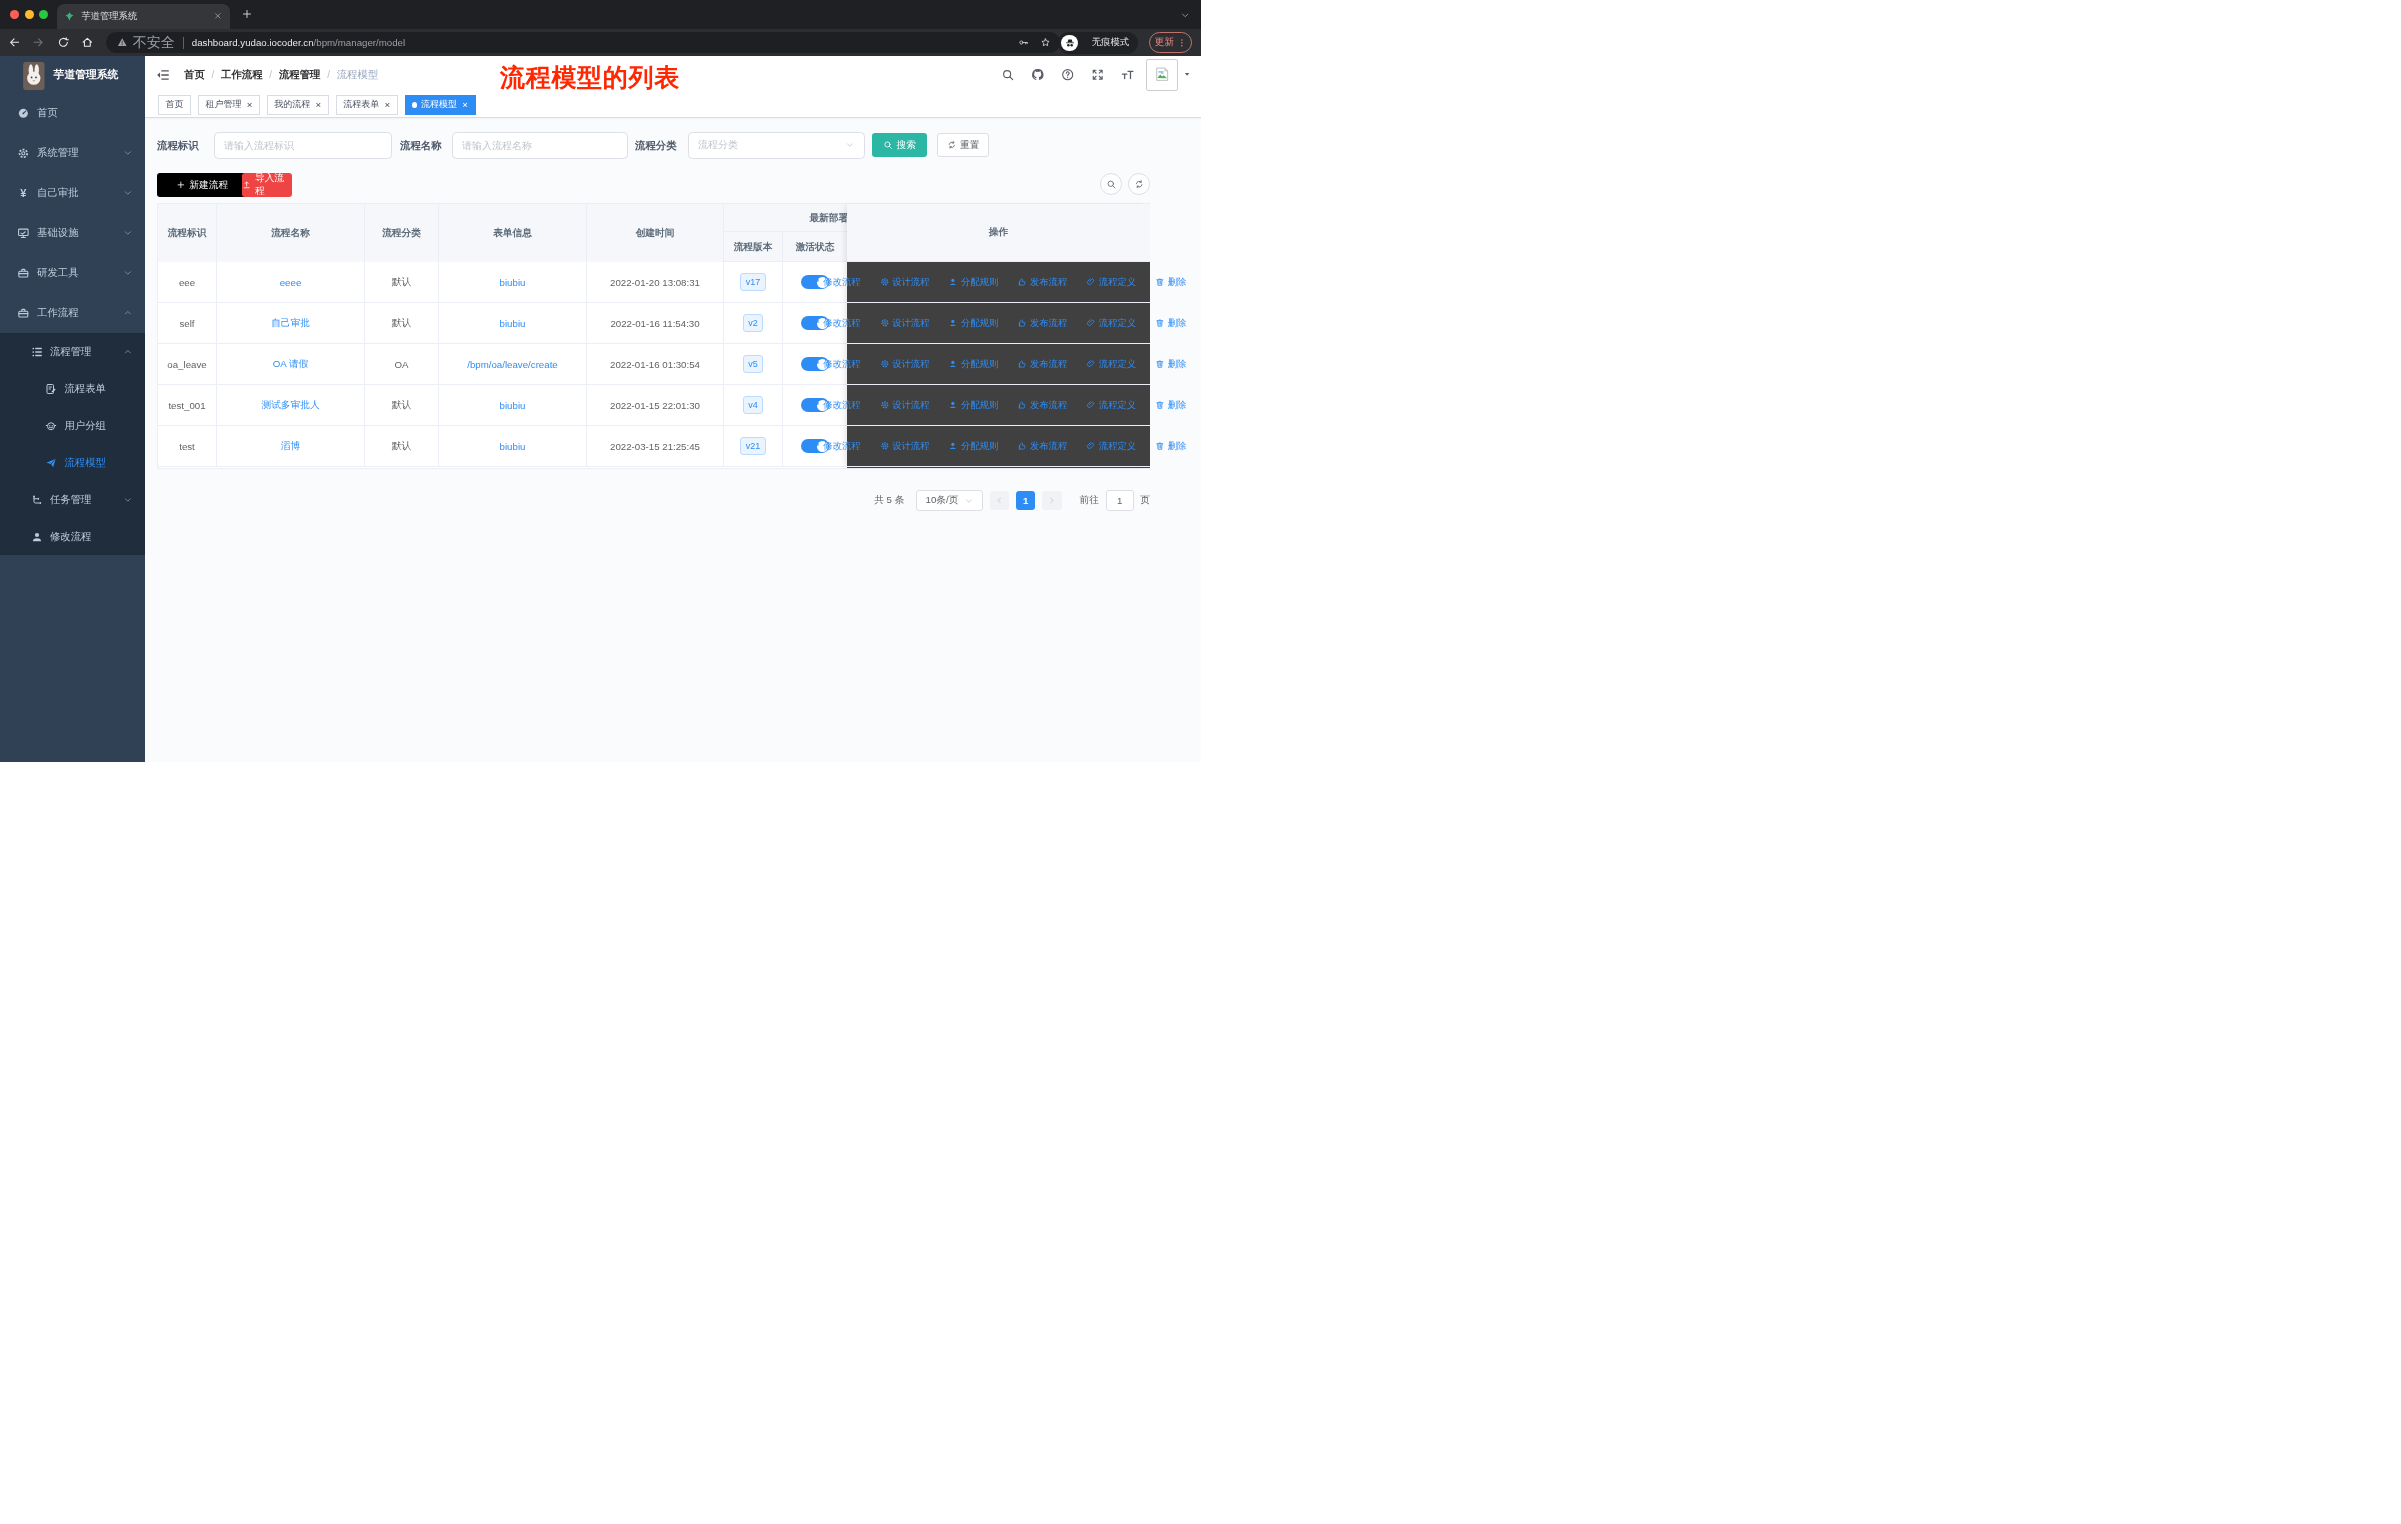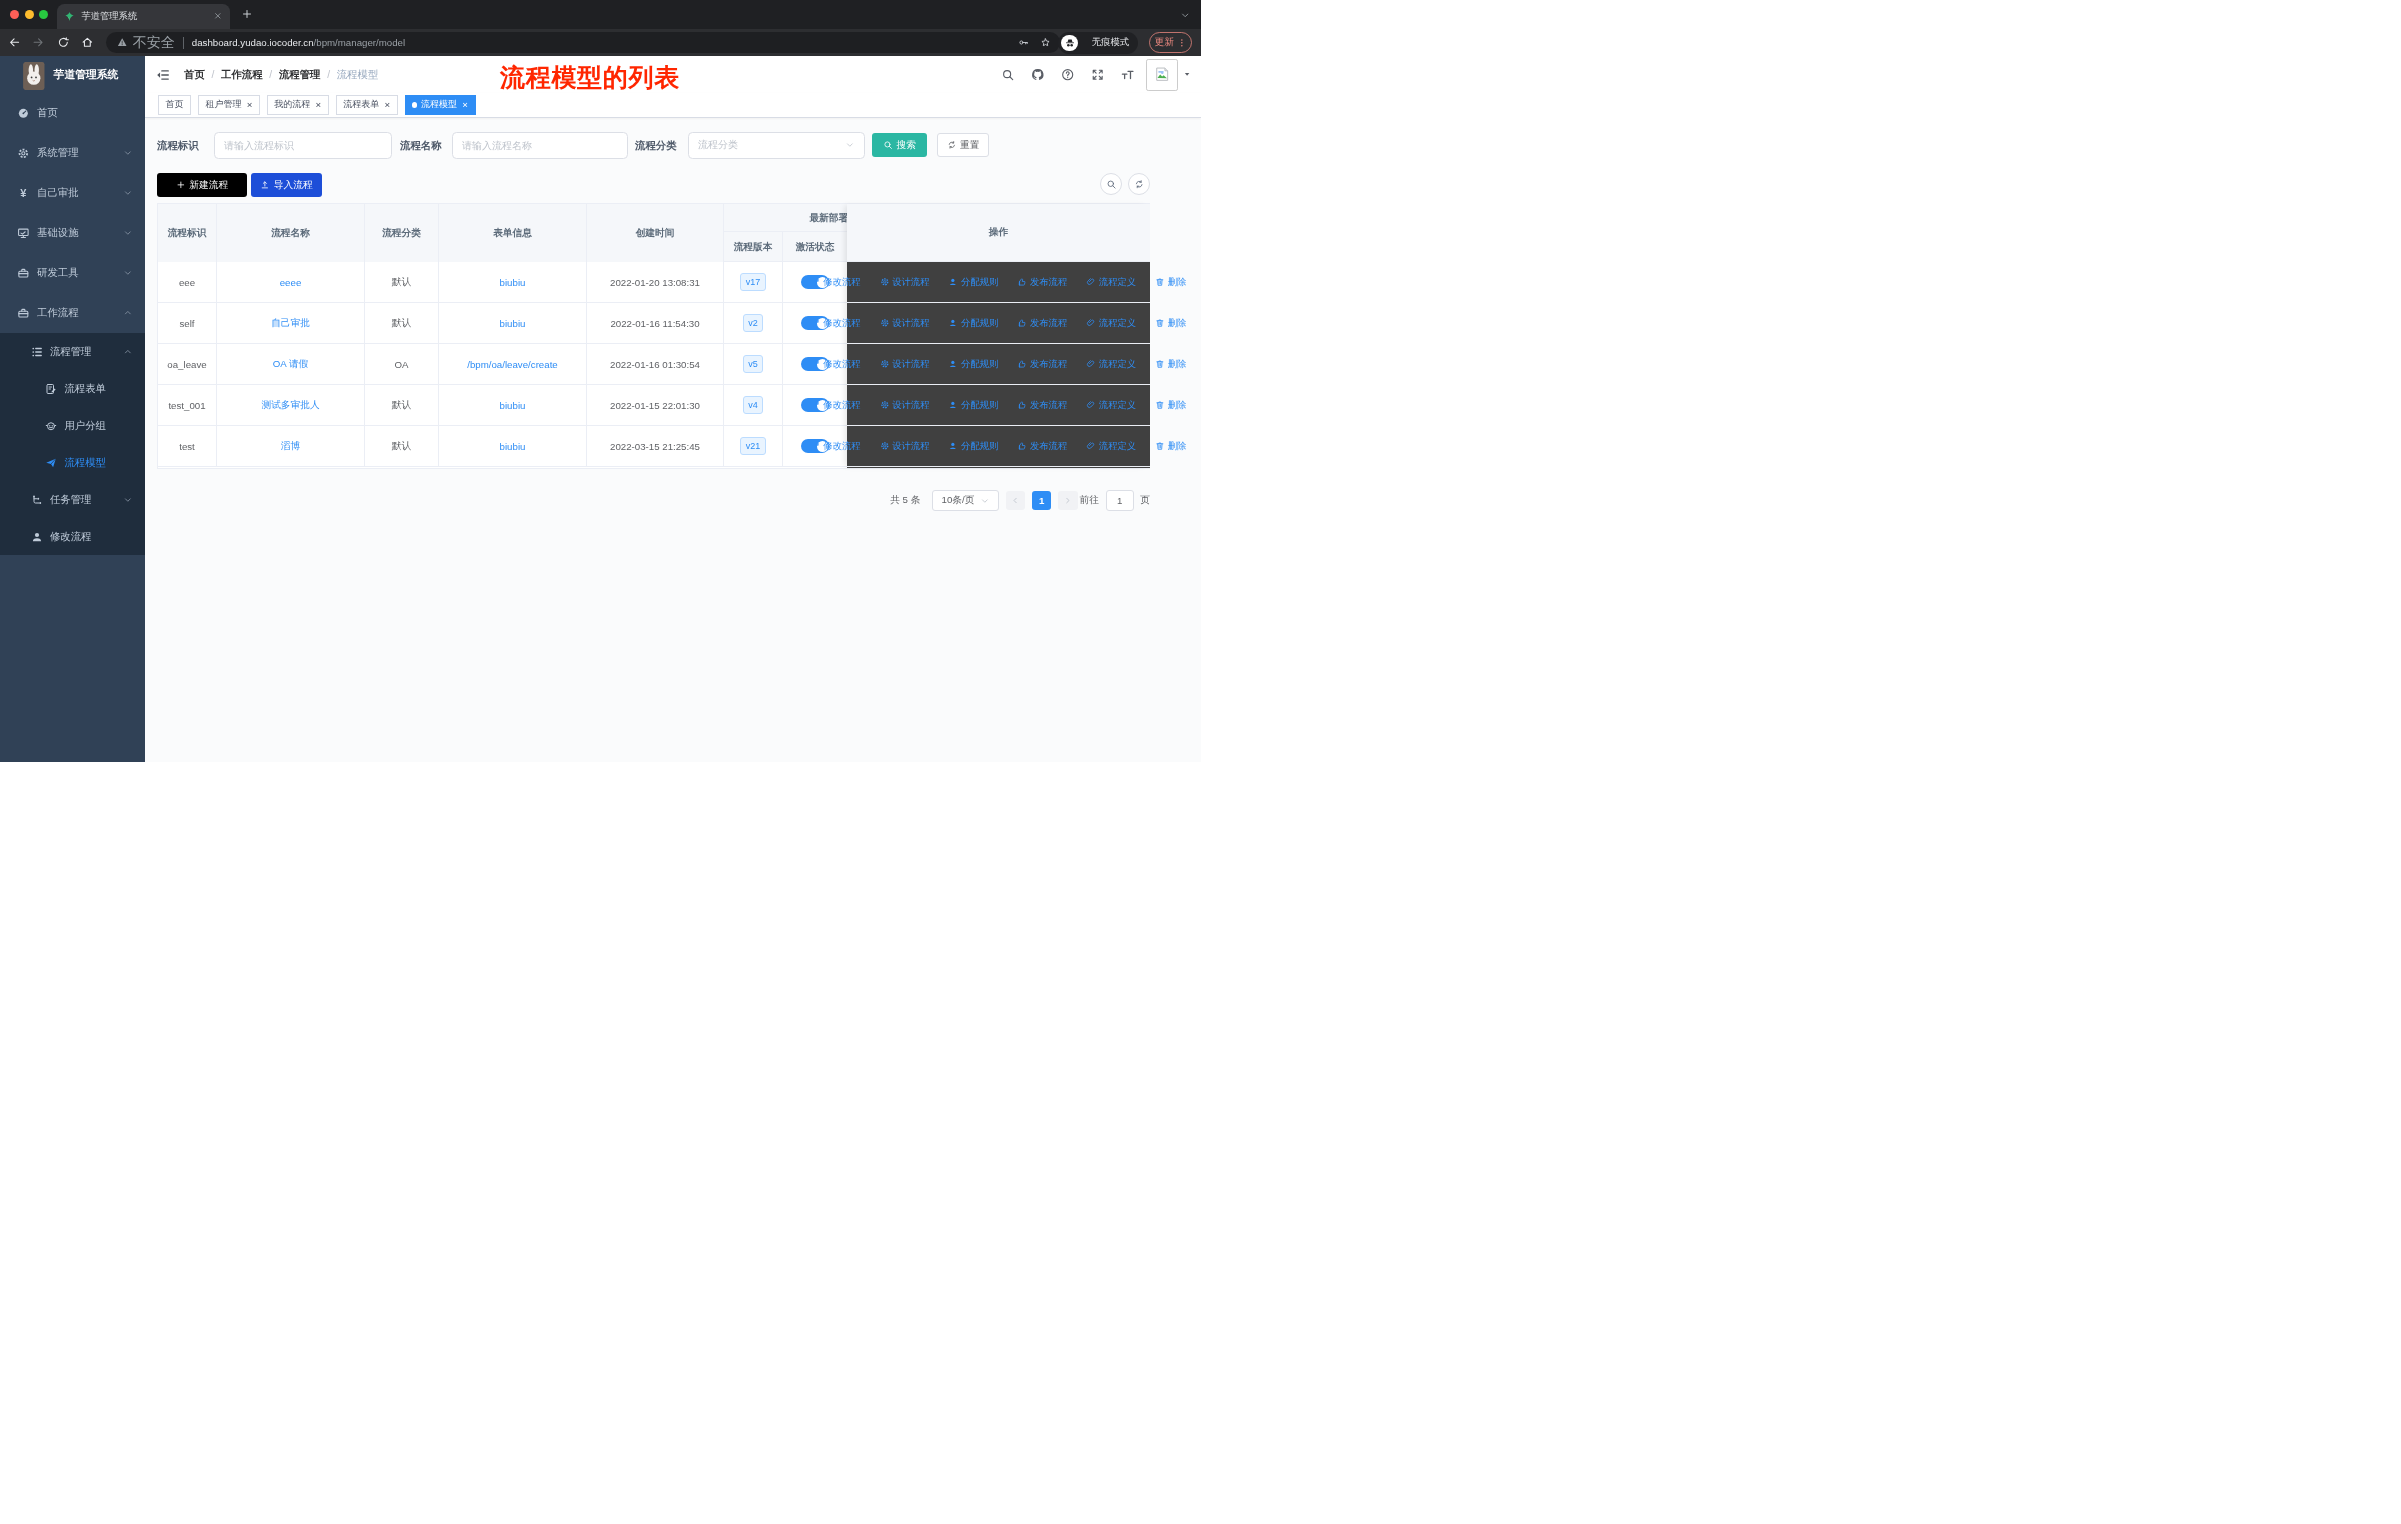--- a/index.html
+++ b/index.html
@@ -97,21 +97,21 @@
         border-radius:4.5px;box-sizing:border-box;display:flex;align-items:center;justify-content:space-between;
         padding:0 9px;font-size:10px;color:#bfc4cc;cursor:pointer}
   .selcaret{width:9.7px;height:9.7px;color:#c0c4cc}
   .btn{display:flex;align-items:center;justify-content:center;gap:3.7px;font-size:9.7px;border-radius:3px;
        box-sizing:border-box;cursor:pointer}
   #btn-search{position:absolute;left:727px;top:14px;width:55px;height:24px;background:#2bb7a3;color:#fff}
   #btn-reset{position:absolute;left:792px;top:14px;width:52px;height:24px;background:#fff;
              border:0.7px solid #dcdfe6;color:#606266}
   .bico{width:9.7px;height:9.7px}
   #btn-create{position:absolute;left:12px;top:54px;width:90px;height:24px;background:#000000;color:#fff}
-  #btn-import{position:absolute;left:106px;top:54px;width:71px;height:24px;background:#1d4ed8;color:#fff}
+  #btn-import{position:absolute;left:97px;top:54px;width:50px;height:24px;background:#ef4444;color:#fff}
   .circ{position:absolute;top:54px;width:22px;height:22px;border:0.7px solid #dcdfe6;border-radius:50%;background:#fff;
         display:flex;align-items:center;justify-content:center;color:#5f6b7c;box-sizing:border-box;cursor:pointer}
   #circ-search{right:79px}#circ-refresh{right:51px}
   .circ [data-icon]{width:10.4px;height:10.4px}
 
   
   #tablewrap{position:absolute;left:12px;top:84px;width:993px;height:266px;background:#fff;
              border:0.7px solid #ebeef5;box-sizing:border-box}
   #thead{position:relative;height:58px;background:#f5f7fa;border-bottom:0.7px solid #ebeef5;box-sizing:border-box}
   .hc{position:absolute;top:0;height:58px;display:flex;align-items:center;justify-content:center;font-size:9.7px;
@@ -146,21 +146,21 @@
   .aico{width:9.7px;height:9.7px}
 
   
   #pagination{position:absolute;top:371px;right:51px;display:flex;align-items:center;font-size:9.7px;color:#606266}
   #pg-size{width:67px;height:21px;border:0.7px solid #dcdfe6;border-radius:3px;background:#fff;display:flex;
            align-items:center;justify-content:center;gap:6px;margin-left:12px;box-sizing:border-box;cursor:pointer}
   .pg-btn{width:19.4px;height:19.4px;border-radius:3px;background:#f1f2f5;color:#b6bcc6;display:flex;align-items:center;
           justify-content:center;margin-left:6.7px;cursor:pointer}
   #pg-cur{width:19.4px;height:19.4px;border-radius:3px;background:#2e8df5;color:#fff;display:flex;align-items:center;
           justify-content:center;margin-left:6.7px;font-weight:bold}
-  #pg-goto{margin-left:2px;margin-right:6.7px}
+  #pg-goto{margin-left:18px;margin-right:6.7px}
   #pg-input{width:28px;height:21px;border:0.7px solid #dcdfe6;border-radius:3px;text-align:center;font-size:9.7px;
             color:#606266;box-sizing:border-box;margin-right:6.7px;outline:none;background:#fff}
   .pgarrow{width:9px;height:9px}
 </style>
 </head>
 <body>
 
 <div id="browser">
   <div id="tabstrip">
     <span class="tl" id="tl-close"></span>

